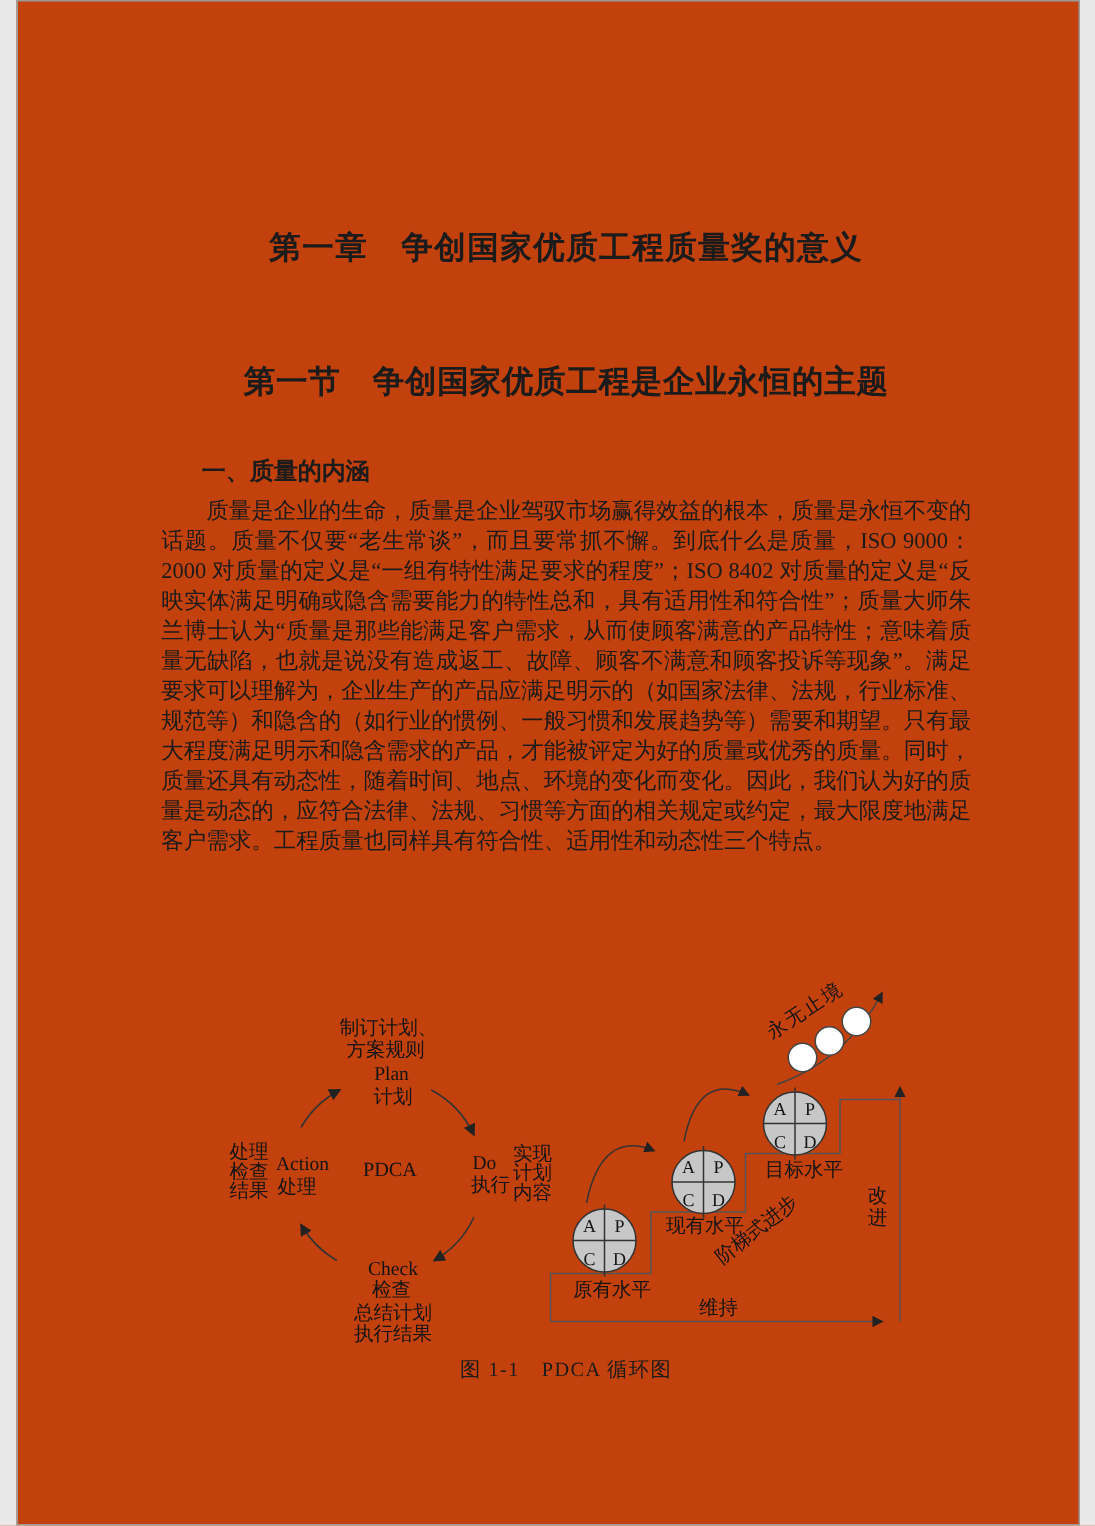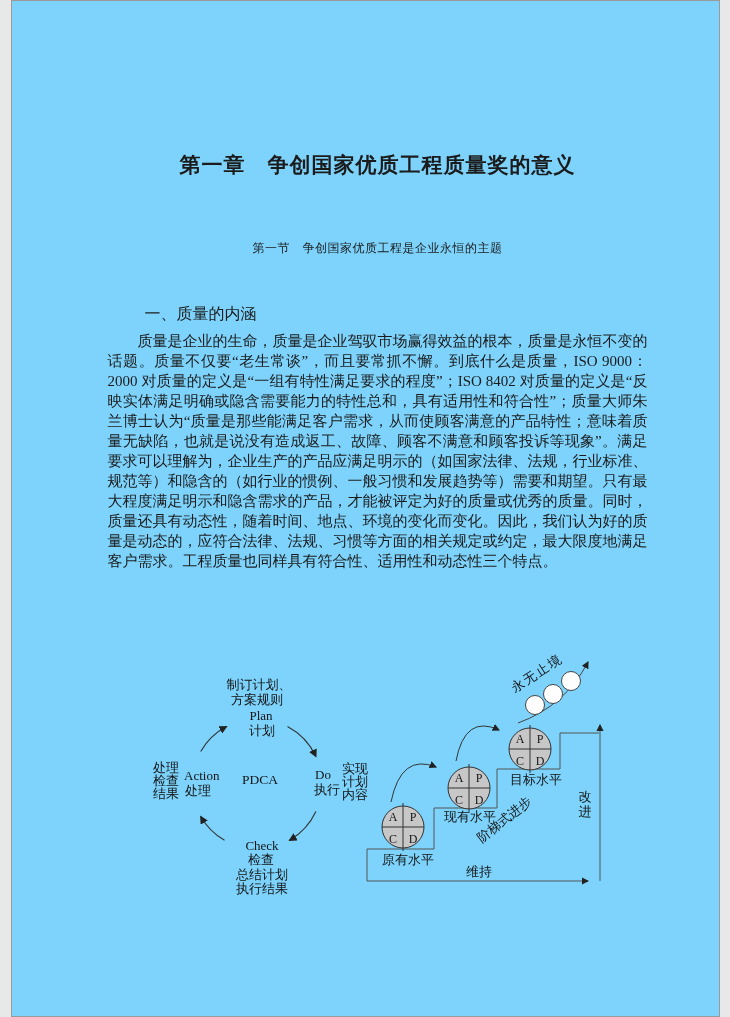--- a/index.html
+++ b/index.html
@@ -1,39 +1,39 @@
 <!DOCTYPE html>
 <html><head>
 <meta charset="utf-8">
 <style>
   html,body{margin:0;padding:0;background:#e8e8e8;}
   .page{
     position:relative;
     width:709px;height:1017px;
     margin:0 auto;
-    background:#7dd3fc;
+    background:#c2410c;
     border:1px solid #9a9a9a;
     box-sizing:border-box;
     font-family:"Liberation Serif","DejaVu Serif",serif;
     color:#1b1b1b;
     overflow:hidden;
   }
   .chapter-title{
     position:absolute;top:150px;left:96px;width:540px;
     text-align:center;font-size:21px;letter-spacing:1px;
     font-weight:600;white-space:nowrap;
   }
   .section-title{
     position:absolute;top:239px;left:96px;width:540px;
-    text-align:center;font-size:12px;letter-spacing:0.5px;
-    font-weight:400;white-space:nowrap;
+    text-align:center;font-size:21px;letter-spacing:0.5px;
+    font-weight:700;white-space:nowrap;
   }
   .subheading{
     position:absolute;top:303px;left:123px;
-    font-size:16px;font-weight:400;margin-left:10px;
+    font-size:16px;font-weight:700;
   }
   .body-text{
     position:absolute;top:330px;left:96px;width:540px;
   }
   .body-text p{
     margin:0;font-size:15px;line-height:20px;
     text-align:justify;text-indent:2em;
   }
   .figure-caption{
     position:absolute;top:903px;left:96px;width:540px;
@@ -144,14 +144,15 @@
 
     <text x="396" y="863" font-size="13" text-anchor="middle">原有水平</text>
     <text x="458" y="820" font-size="13" text-anchor="middle">现有水平</text>
     <text x="524" y="783" font-size="13" text-anchor="middle">目标水平</text>
     <text transform="translate(495,822) rotate(-38)" font-size="13" text-anchor="middle">阶梯式进步</text>
     <text x="467" y="875" font-size="13" text-anchor="middle">维持</text>
     <text x="573" y="800" font-size="13" text-anchor="middle">改</text>
     <text x="573" y="815" font-size="13" text-anchor="middle">进</text>
   </svg>
 
+  <div class="figure-caption">图 1-1　PDCA 循环图</div>
 
 </div>
 
 </body></html>

